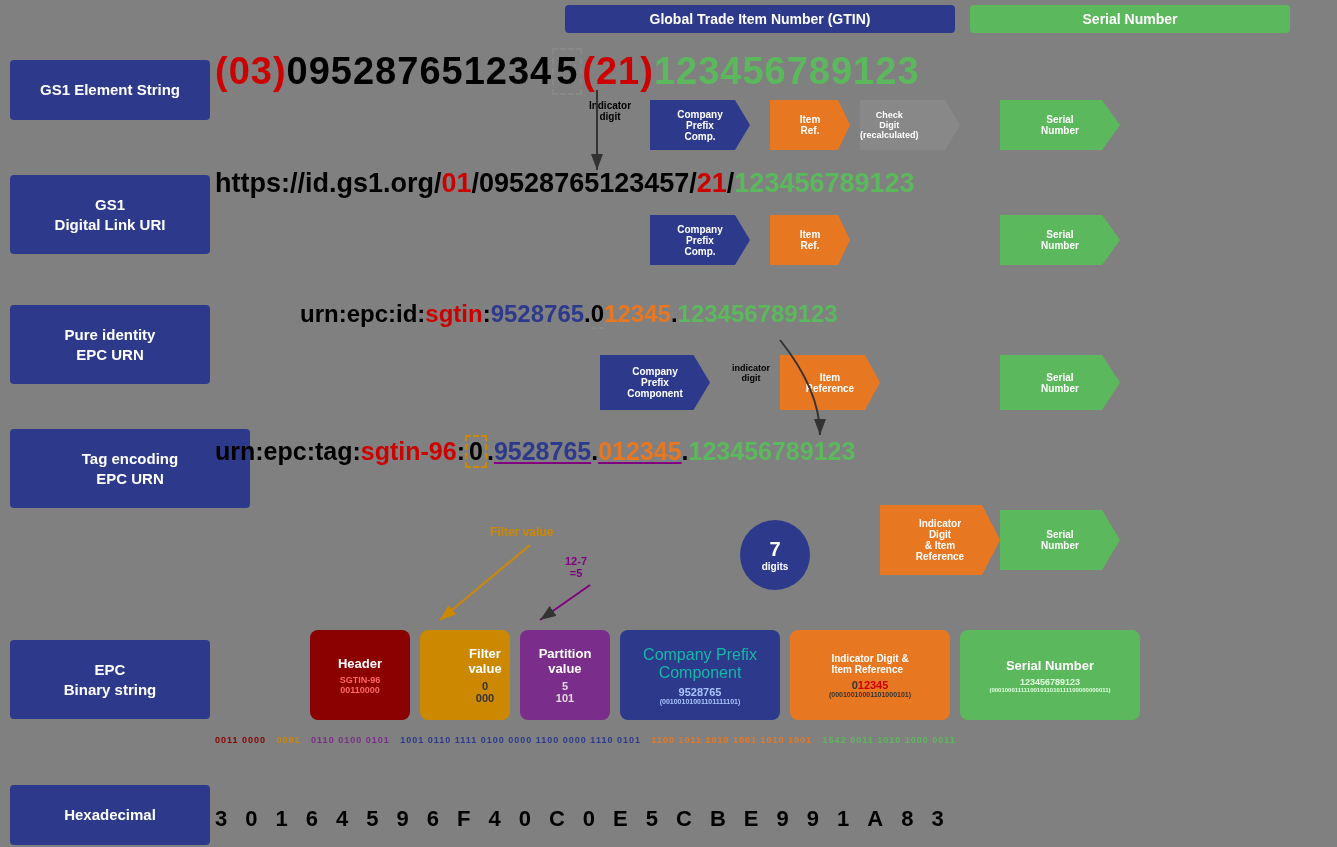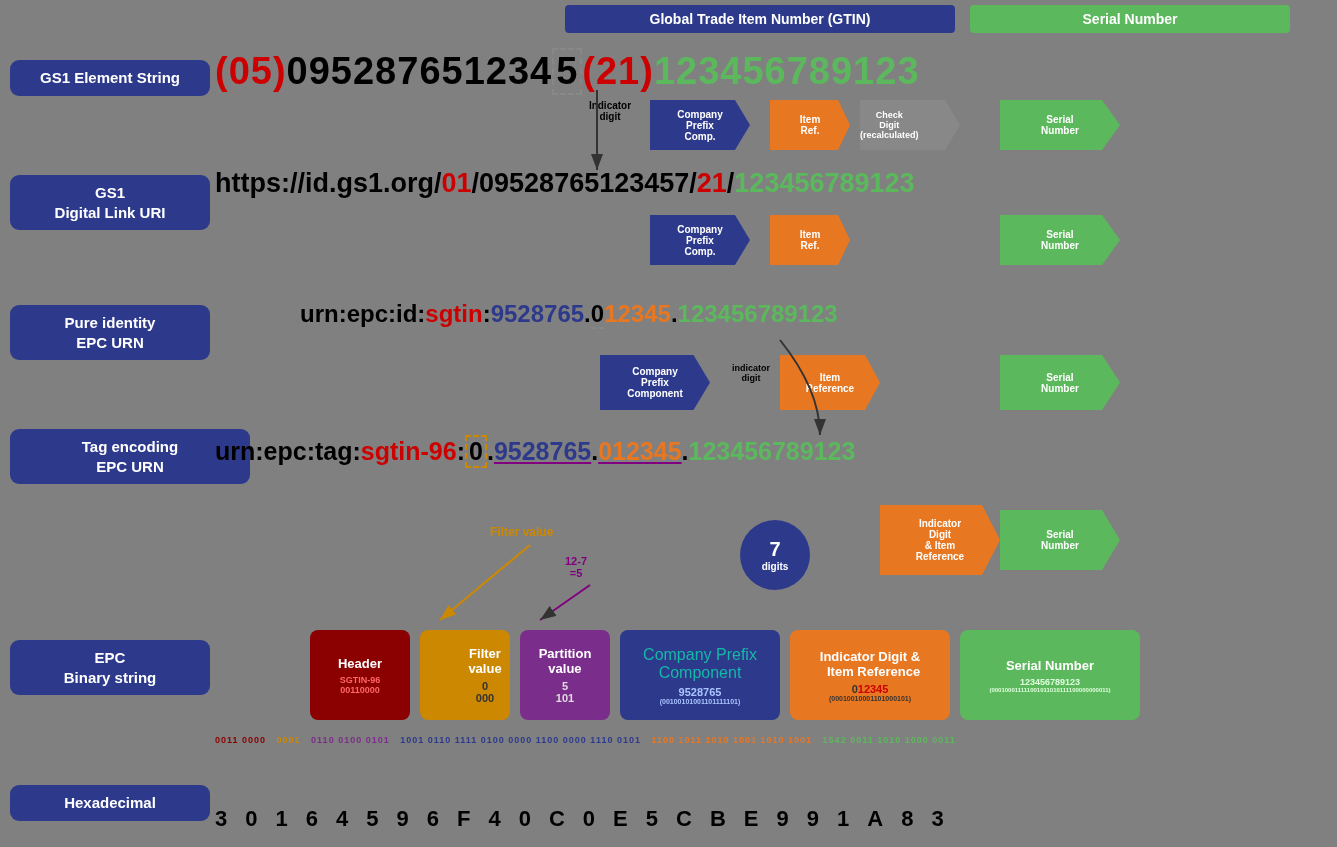--- a/index.html
+++ b/index.html
@@ -13,22 +13,22 @@
     }
 
     
     .left-label {
       position: absolute;
       left: 10px;
       background: #2d3a8c;
       color: white;
       font-weight: bold;
       text-align: center;
-      padding: 8px 12px;
-      border-radius: 9px;
+      padding: 20px 12px;
+      border-radius: 4px;
       font-size: 15px;
       line-height: 1.3;
     }
 
     
     .banner-gtin {
       position: absolute;
       top: 5px;
       left: 335px;
       width: 410px;
@@ -88,21 +88,21 @@
 </div>
 
 <div class="banner-gtin" style="position:absolute;top:5px;left:565px;width:390px;background:#2d3a8c;color:white;font-weight:bold;text-align:center;padding:6px 10px;font-size:14px;border-radius:4px;">
   <span>Global Trade Item Number (GTIN)</span>
 </div>
 <div style="position:absolute;top:5px;left:970px;width:320px;background:#5cb85c;color:white;font-weight:bold;text-align:center;padding:6px 10px;font-size:14px;border-radius:4px;">
   <span>Serial Number</span>
 </div>
 
 <div style="position:absolute;top:48px;left:215px;font-size:38px;font-weight:bold;color:black;white-space:nowrap;letter-spacing:1px;">
-  <span style="color:#cc0000;">(05)</span><span>095287651234</span><span style="border:2px dashed #888;display:inline-block;padding:0 2px;">5</span><span style="color:#cc0000;"><strong>(21)</strong></span><span style="color:#5cb85c;">123456789123</span>
+  <span style="color:#cc0000;">(03)</span><span>095287651234</span><span style="border:2px dashed #888;display:inline-block;padding:0 2px;">5</span><span style="color:#cc0000;"><strong>(21)</strong></span><span style="color:#5cb85c;">123456789123</span>
 </div>
 
 <div style="position:absolute;top:100px;left:580px;font-size:10px;font-weight:bold;color:black;text-align:center;width:60px;">
   Indicator<br>digit
 </div>
 
 <div style="position:absolute;top:100px;left:650px;width:100px;height:50px;background:#2d3a8c;clip-path:polygon(0 0, 85% 0, 100% 50%, 85% 100%, 0 100%);display:flex;align-items:center;justify-content:center;">
   <span style="color:white;font-size:10px;font-weight:bold;text-align:center;">Company<br>Prefix<br>Comp.</span>
 </div>
 
@@ -217,21 +217,21 @@
   <div style="font-size:11px;color:#ddd;font-weight:bold;margin-top:4px;">5<br>101</div>
 </div>
 
 <div class="epc-box" style="position:absolute;top:630px;left:620px;width:160px;height:90px;background:#2d3a8c;border-radius:8px;">
   <div style="font-size:16px;font-weight:normal;color:#14b8a6;">Company Prefix<br>Component</div>
   <div style="font-size:11px;color:#aac4ff;font-weight:bold;margin-top:4px;">9528765</div>
   <div style="font-size:7px;color:#aac4ff;">(00100101001101111101)</div>
 </div>
 
 <div class="epc-box" style="position:absolute;top:630px;left:790px;width:160px;height:90px;background:#e87722;border-radius:8px;">
-  <div style="font-size:13px;font-weight:bold;color:white;text-align:right;">Indicator Digit &amp;<br>Item Reference</div>
+  <div style="font-size:10px;font-weight:bold;color:white;text-align:left;">Indicator Digit &amp;<br>Item Reference</div>
   <div style="font-size:11px;color:#333;font-weight:bold;margin-top:4px;"><span style="color:#333;">0</span><span style="color:#cc0000;">12345</span></div>
   <div style="font-size:7px;color:#333;">(00010010001101000101)</div>
 </div>
 
 <div class="epc-box" style="position:absolute;top:630px;left:960px;width:180px;height:90px;background:#5cb85c;border-radius:8px;">
   <div style="font-size:13px;font-weight:bold;color:white;">Serial Number</div>
   <div style="font-size:9px;color:#dfffdf;font-weight:bold;margin-top:4px;">123456789123</div>
   <div style="font-size:6px;color:#dfffdf;">(000100011111001011010111100000000011)</div>
 </div>
 

